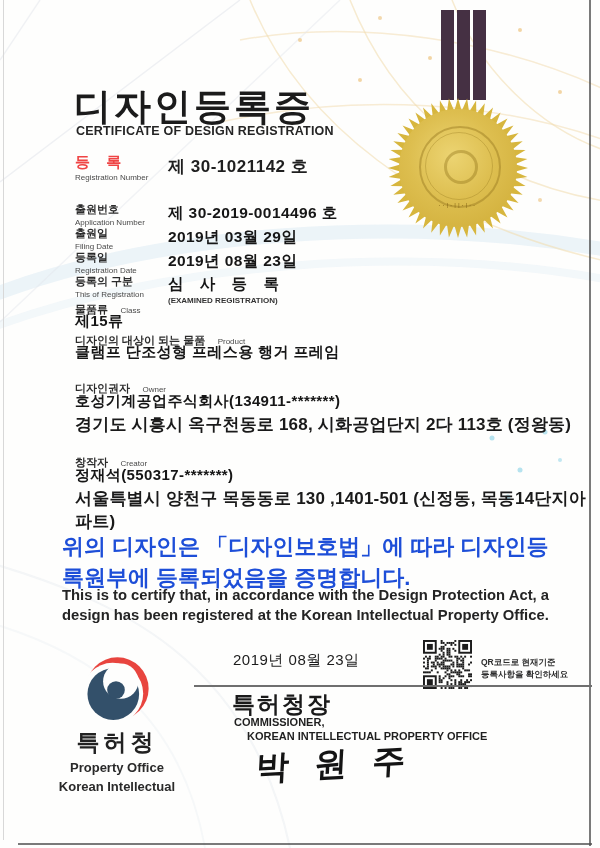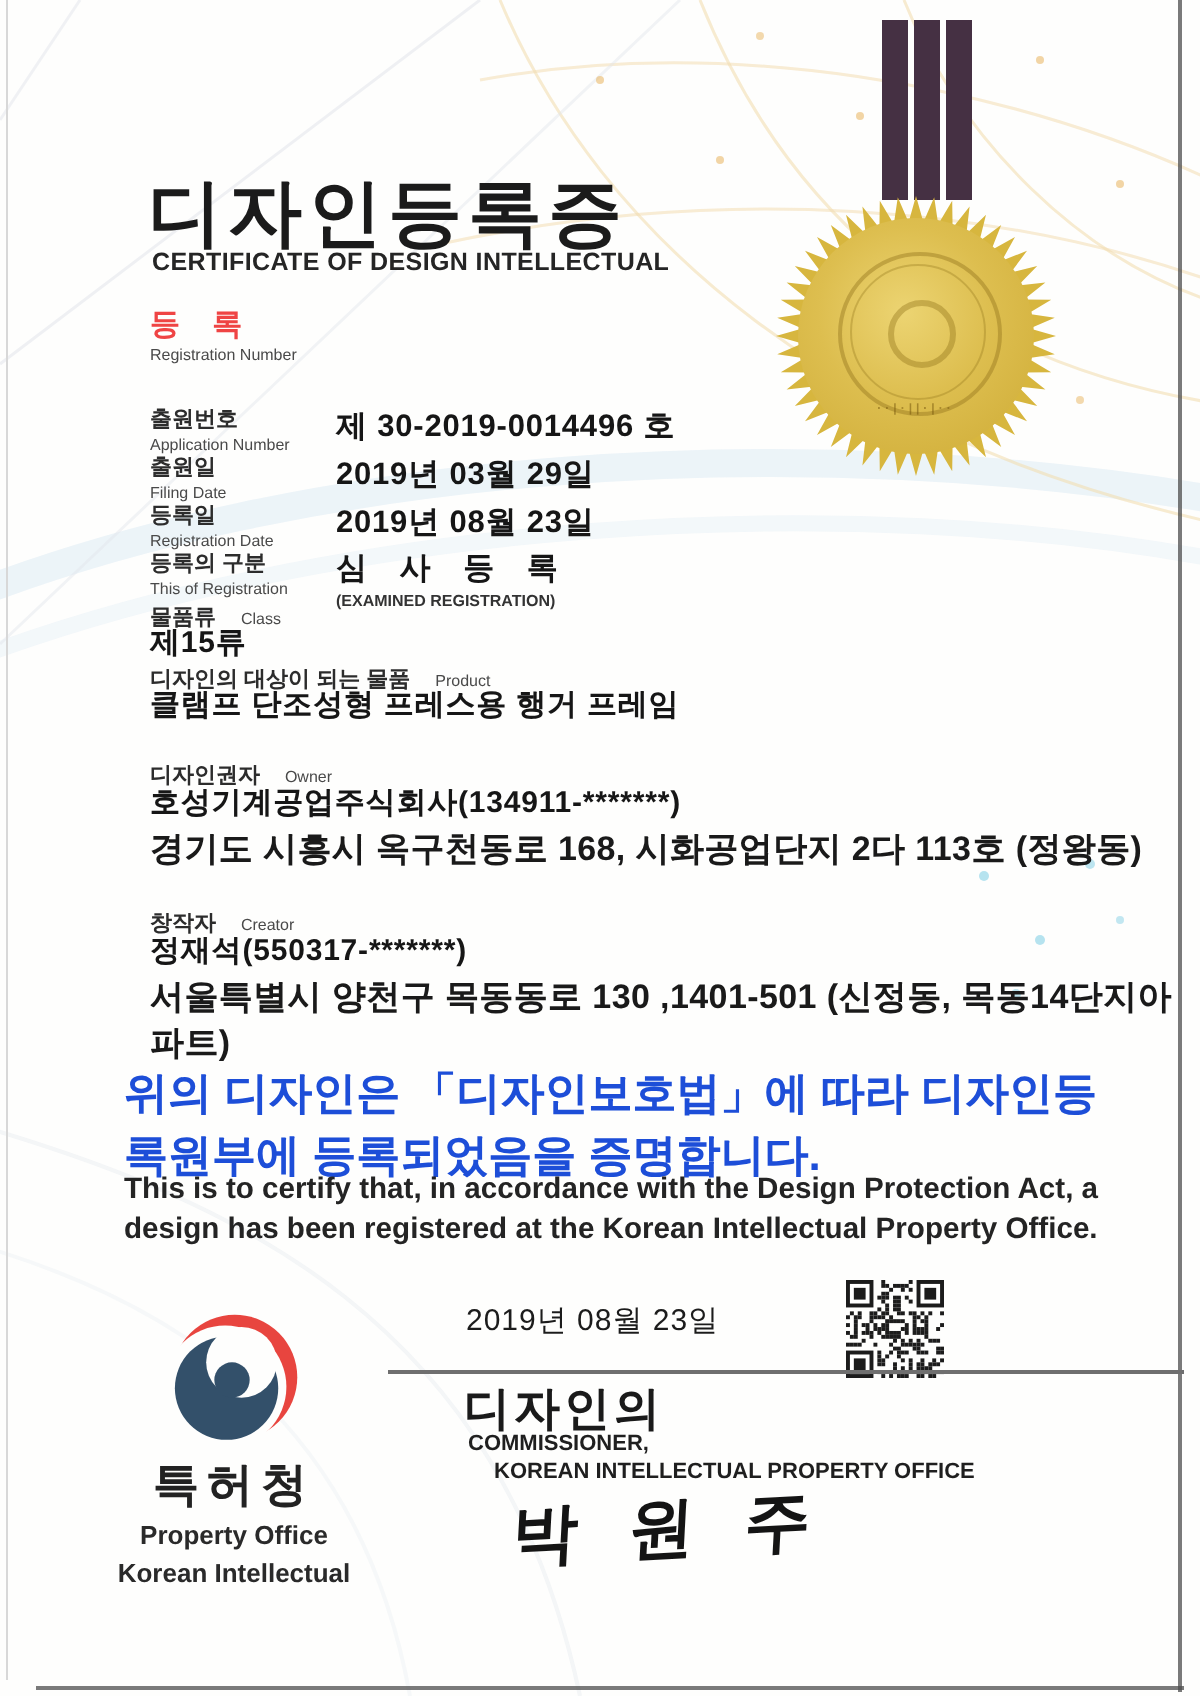--- a/index.html
+++ b/index.html
@@ -124,26 +124,27 @@
       <polygon points="70.0,0.0 73.7,13.1 79.1,0.6 81.1,14.1 88.1,2.4 88.3,16.0 96.8,5.3 95.2,18.9 105.0,9.4 101.7,22.6 112.6,14.5 107.6,27.1 119.5,20.5 112.9,32.4 125.5,27.4 117.4,38.3 130.6,35.0 121.1,44.8 134.7,43.2 124.0,51.7 137.6,51.9 125.9,58.9 139.4,60.9 126.9,66.3 140.0,70.0 126.9,73.7 139.4,79.1 125.9,81.1 137.6,88.1 124.0,88.3 134.7,96.8 121.1,95.2 130.6,105.0 117.4,101.7 125.5,112.6 112.9,107.6 119.5,119.5 107.6,112.9 112.6,125.5 101.7,117.4 105.0,130.6 95.2,121.1 96.8,134.7 88.3,124.0 88.1,137.6 81.1,125.9 79.1,139.4 73.7,126.9 70.0,140.0 66.3,126.9 60.9,139.4 58.9,125.9 51.9,137.6 51.7,124.0 43.2,134.7 44.8,121.1 35.0,130.6 38.3,117.4 27.4,125.5 32.4,112.9 20.5,119.5 27.1,107.6 14.5,112.6 22.6,101.7 9.4,105.0 18.9,95.2 5.3,96.8 16.0,88.3 2.4,88.1 14.1,81.1 0.6,79.1 13.1,73.7 0.0,70.0 13.1,66.3 0.6,60.9 14.1,58.9 2.4,51.9 16.0,51.7 5.3,43.2 18.9,44.8 9.4,35.0 22.6,38.3 14.5,27.4 27.1,32.4 20.5,20.5 32.4,27.1 27.4,14.5 38.3,22.6 35.0,9.4 44.8,18.9 43.2,5.3 51.7,16.0 51.9,2.4 58.9,14.1 60.9,0.6 66.3,13.1" fill="#d7b63e"></polygon>
     </svg>
     <div class="seal-core"></div>
     <div class="seal-ring"></div>
     <div class="seal-ring2"></div>
     <div class="seal-emblem"></div>
     <div class="seal-text">··|·||·|··</div>
   </div>
 
   <div class="title-ko">디자인등록증</div>
-  <div class="title-en">CERTIFICATE OF DESIGN INTELLECTUAL</div>
+  <div class="title-en">CERTIFICATE OF DESIGN REGISTRATION</div>
 
   <div class="abs" style="left:75px; top:153px;">
     <div class="reg-label-ko">등 록</div>
     <div class="lbl-en">Registration Number</div>
   </div>
+  <div class="abs reg-val" style="left:168px; top:155px;">제 30-1021142 호</div>
 
   <div class="abs" style="left:75px; top:202px;">
     <div class="lbl-ko">출원번호</div>
     <div class="lbl-en">Application Number</div>
   </div>
   <div class="abs val" style="left:168px; top:203px;">제 30-2019-0014496 호</div>
 
   <div class="abs" style="left:75px; top:226px;">
     <div class="lbl-ko">출원일</div>
     <div class="lbl-en">Filing Date</div>
@@ -391,23 +392,27 @@
       <rect x="0" y="0" width="7" height="7" fill="#1c1c1c"></rect>
       <rect x="1" y="1" width="5" height="5" fill="#ffffff"></rect>
       <rect x="2" y="2" width="3" height="3" fill="#1c1c1c"></rect>
       <rect x="18" y="0" width="7" height="7" fill="#1c1c1c"></rect>
       <rect x="19" y="1" width="5" height="5" fill="#ffffff"></rect>
       <rect x="20" y="2" width="3" height="3" fill="#1c1c1c"></rect>
       <rect x="0" y="18" width="7" height="7" fill="#1c1c1c"></rect>
       <rect x="1" y="19" width="5" height="5" fill="#ffffff"></rect>
       <rect x="2" y="20" width="3" height="3" fill="#1c1c1c"></rect>
     </svg>
+  <div class="qr-note">
+    <div>QR코드로 현재기준</div>
+    <div>등록사항을 확인하세요</div>
+  </div>
 
   <div class="divider"></div>
-  <div class="comm-ko">디자인의</div>
+  <div class="comm-ko">특허청장</div>
   <div class="comm-en1">COMMISSIONER,</div>
   <div class="comm-en2">KOREAN INTELLECTUAL PROPERTY OFFICE</div>
   <div class="signature">박 원 주</div>
 
   <svg class="logo-mark" viewBox="0 0 100 100">
     <circle cx="52" cy="48" r="46" fill="#e8453f"></circle>
     <circle cx="45" cy="55" r="45" fill="#fefefd"></circle>
     <circle cx="46" cy="56" r="38" fill="#33506a"></circle>
     <circle cx="57" cy="37" r="26" fill="#fefefd"></circle>
     <circle cx="50" cy="50" r="13" fill="#33506a"></circle>

